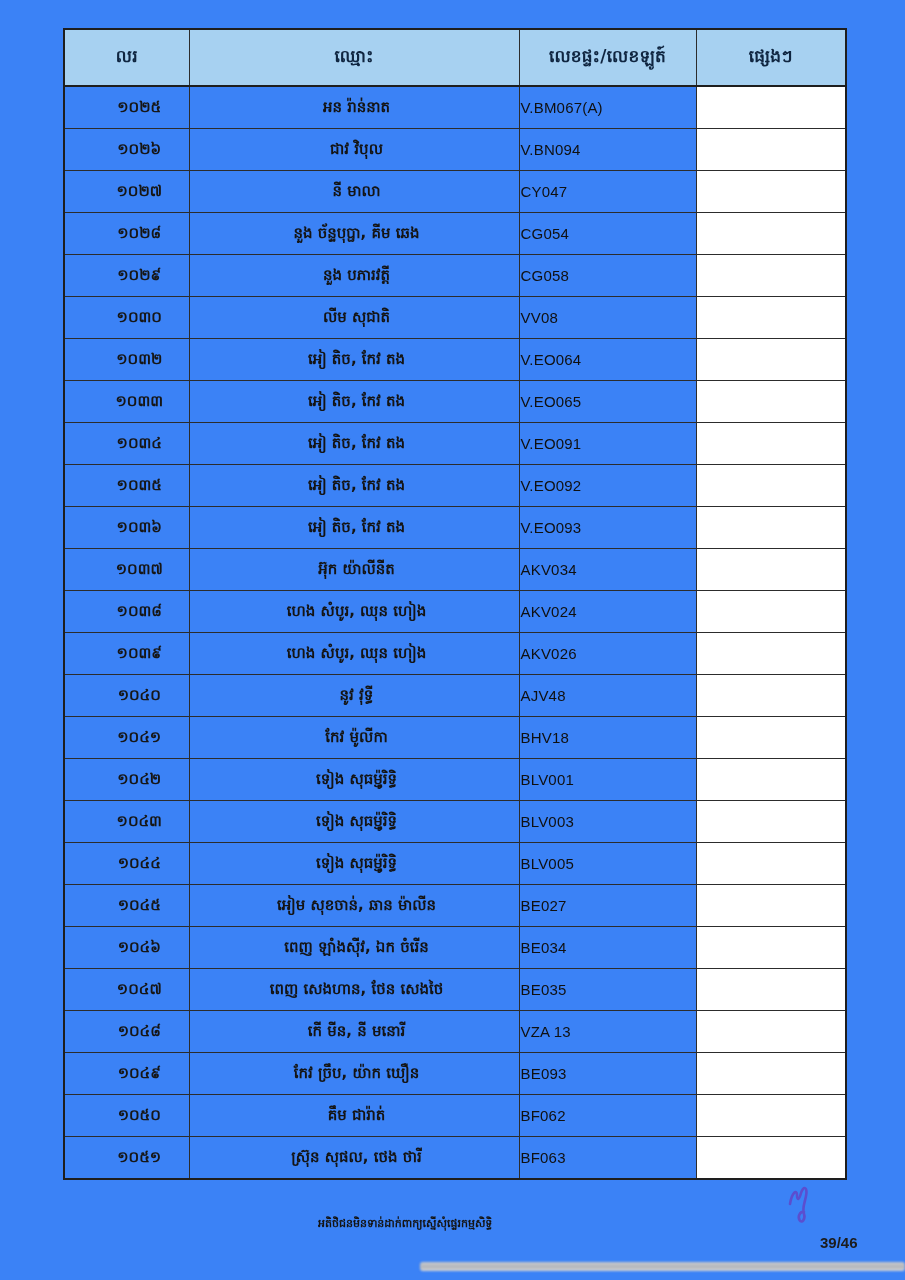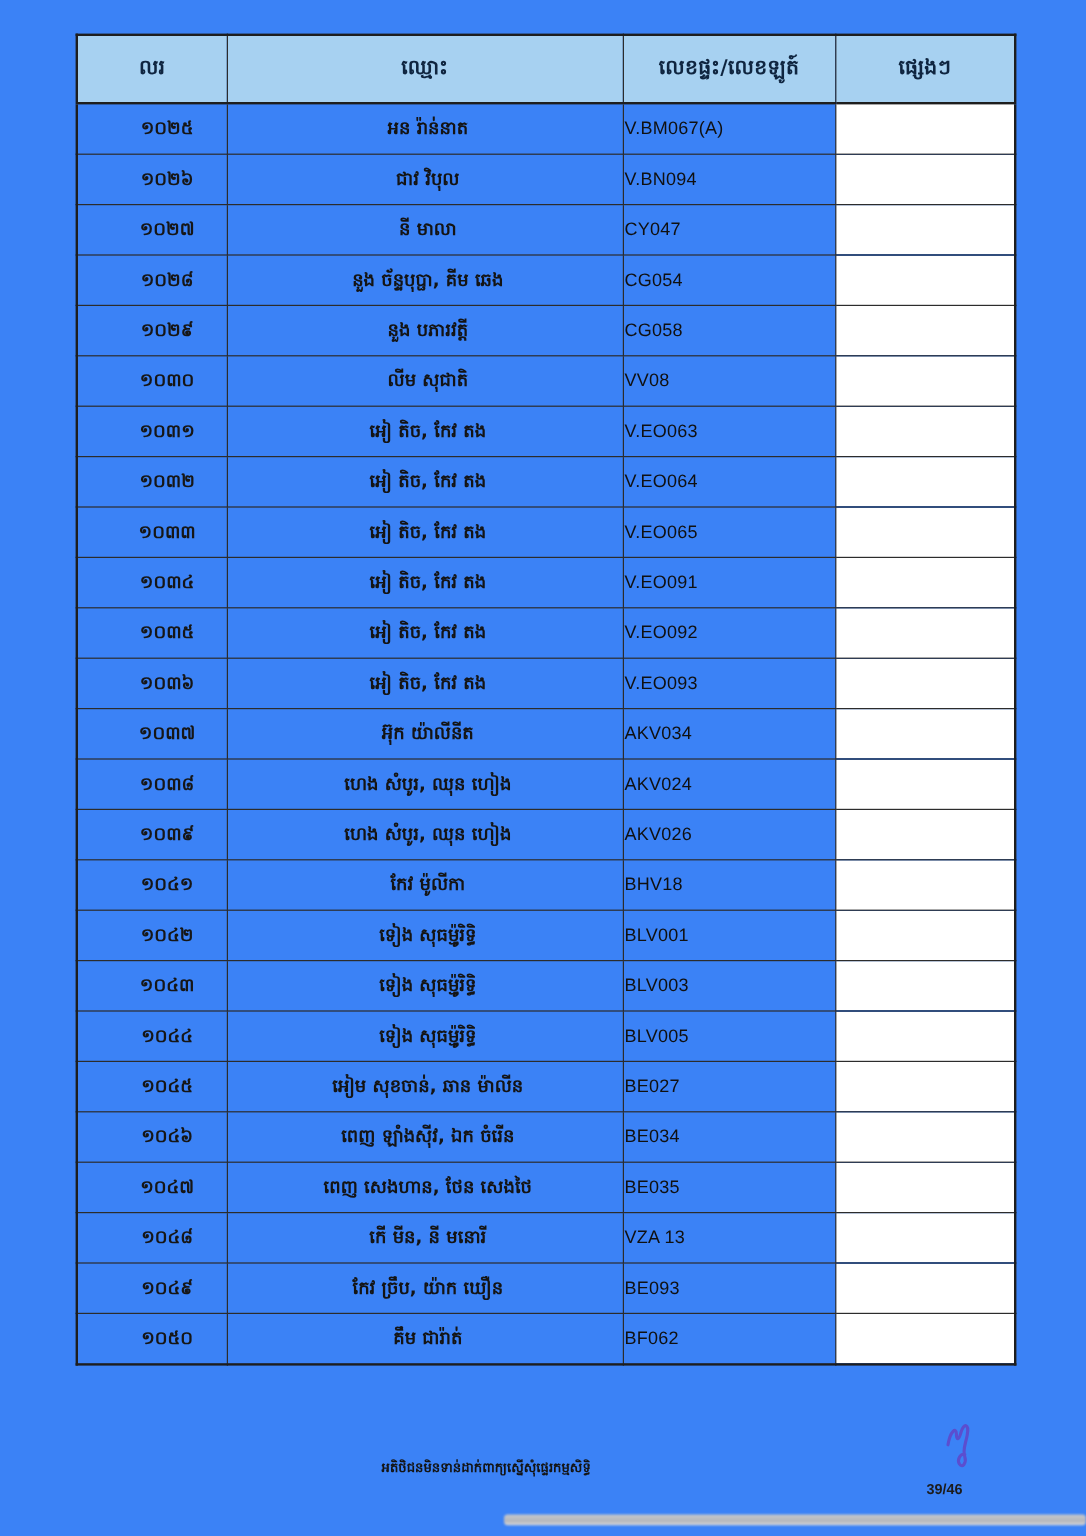--- a/index.html
+++ b/index.html
@@ -45,23 +45,23 @@
   td.cell-remark{background:#ffffff;}
   .footer-left{
     position:absolute;left:66px;top:1280px;
     font-size:12px;font-weight:600;color:#141414;
   }
   .footer-center{
     position:absolute;left:318px;top:1216px;
     font-size:11px;font-weight:600;color:#141414;
   }
   .page-number{
-    position:absolute;left:772px;top:1234px;
+    position:absolute;left:820px;top:1234px;
     font-family:"Liberation Sans", sans-serif;
-    font-size:12px;font-weight:600;color:#1c1c1c;
+    font-size:15px;font-weight:600;color:#1c1c1c;
   }
   .signature{
     position:absolute;left:786px;top:1184px;
     width:36px;height:52px;
   }
   .edge-shadow{
     position:absolute;left:420px;top:1262px;
     width:485px;height:9px;
     background:linear-gradient(to bottom,#c7c9cd,#b4b6bb 60%,#d8d9dc);
     filter:blur(1px);
@@ -124,26 +124,20 @@
       <td class="cell-remark"></td>
     </tr>
 
     <tr>
       <td class="cell-no">១០៣០</td>
       <td class="cell-name">លីម សុជាតិ</td>
       <td class="cell-code">VV08</td>
       <td class="cell-remark"></td>
     </tr>
 
-    <tr>
-      <td class="cell-no">១០៣១</td>
-      <td class="cell-name">អៀ តិច, កែវ តង</td>
-      <td class="cell-code">V.EO063</td>
-      <td class="cell-remark"></td>
-    </tr>
 
     <tr>
       <td class="cell-no">១០៣២</td>
       <td class="cell-name">អៀ តិច, កែវ តង</td>
       <td class="cell-code">V.EO064</td>
       <td class="cell-remark"></td>
     </tr>
 
     <tr>
       <td class="cell-no">១០៣៣</td>
@@ -187,20 +181,26 @@
       <td class="cell-remark"></td>
     </tr>
 
     <tr>
       <td class="cell-no">១០៣៩</td>
       <td class="cell-name">ហេង សំបូរ, ឈុន ហៀង</td>
       <td class="cell-code">AKV026</td>
       <td class="cell-remark"></td>
     </tr>
 
+    <tr>
+      <td class="cell-no">១០៤០</td>
+      <td class="cell-name">នូវ វុទ្ធី</td>
+      <td class="cell-code">AJV48</td>
+      <td class="cell-remark"></td>
+    </tr>
 
     <tr>
       <td class="cell-no">១០៤១</td>
       <td class="cell-name">កែវ ម៉ូលីកា</td>
       <td class="cell-code">BHV18</td>
       <td class="cell-remark"></td>
     </tr>
 
     <tr>
       <td class="cell-no">១០៤២</td>
@@ -258,20 +258,26 @@
       <td class="cell-remark"></td>
     </tr>
 
     <tr>
       <td class="cell-no">១០៥០</td>
       <td class="cell-name">គឹម ជារ៉ាត់</td>
       <td class="cell-code">BF062</td>
       <td class="cell-remark"></td>
     </tr>
 
+    <tr>
+      <td class="cell-no">១០៥១</td>
+      <td class="cell-name">ស្រ៊ុន សុផល, ថេង ថារី</td>
+      <td class="cell-code">BF063</td>
+      <td class="cell-remark"></td>
+    </tr>
   </tbody>
   </table>
 
   <div class="footer-left">គម្រោង ឡេង ណាវ៉ាត្រា ៦អា</div>
   <div class="footer-center">អតិថិជនមិនទាន់ដាក់ពាក្យស្នើសុំផ្ទេរកម្មសិទ្ធិ</div>
 
   <div class="signature">
     <svg width="36" height="52" viewBox="0 0 36 52">
       <path d="M4 20 C6 8 11 5 11 11 C11 16 13 17 15 9 C17 2 22 2 20 12 C18.5 20 16 24 18 30 C19.6 35 16 40 13.5 36 C11.5 32.5 14 27 18 28" fill="none" stroke="#5b4ecf" stroke-width="2.6" stroke-linecap="round" stroke-linejoin="round"></path>
     </svg>

